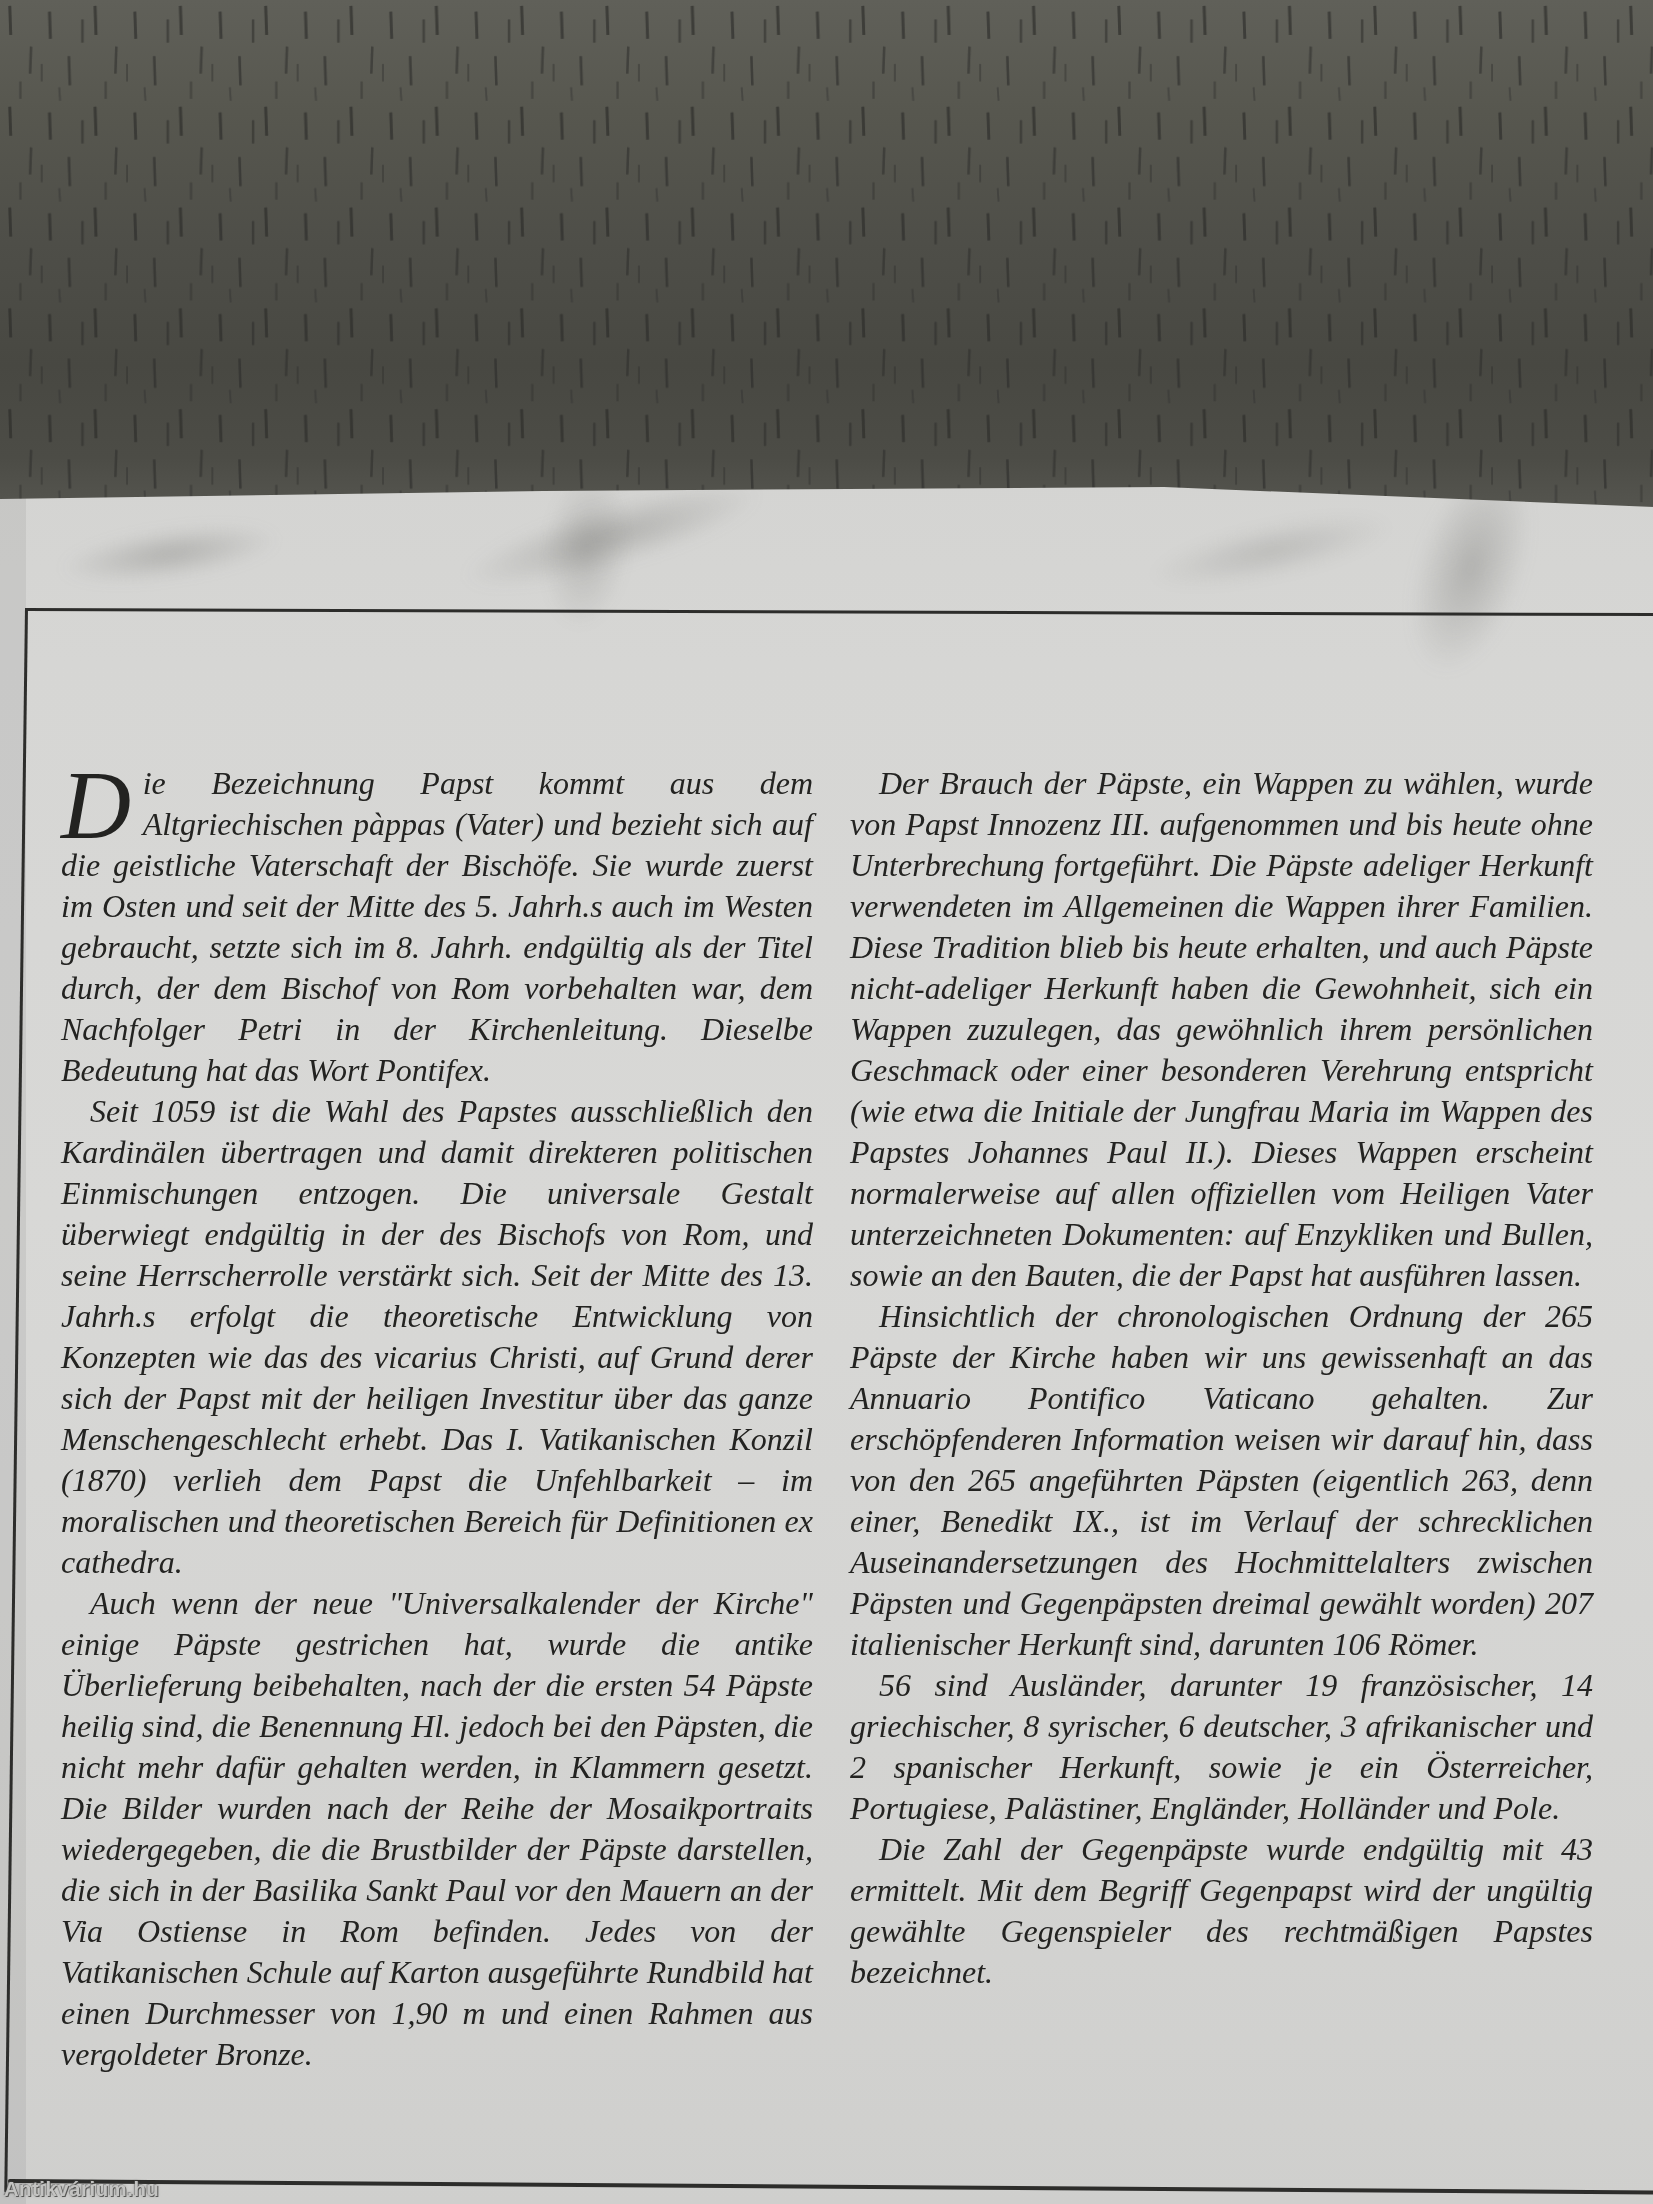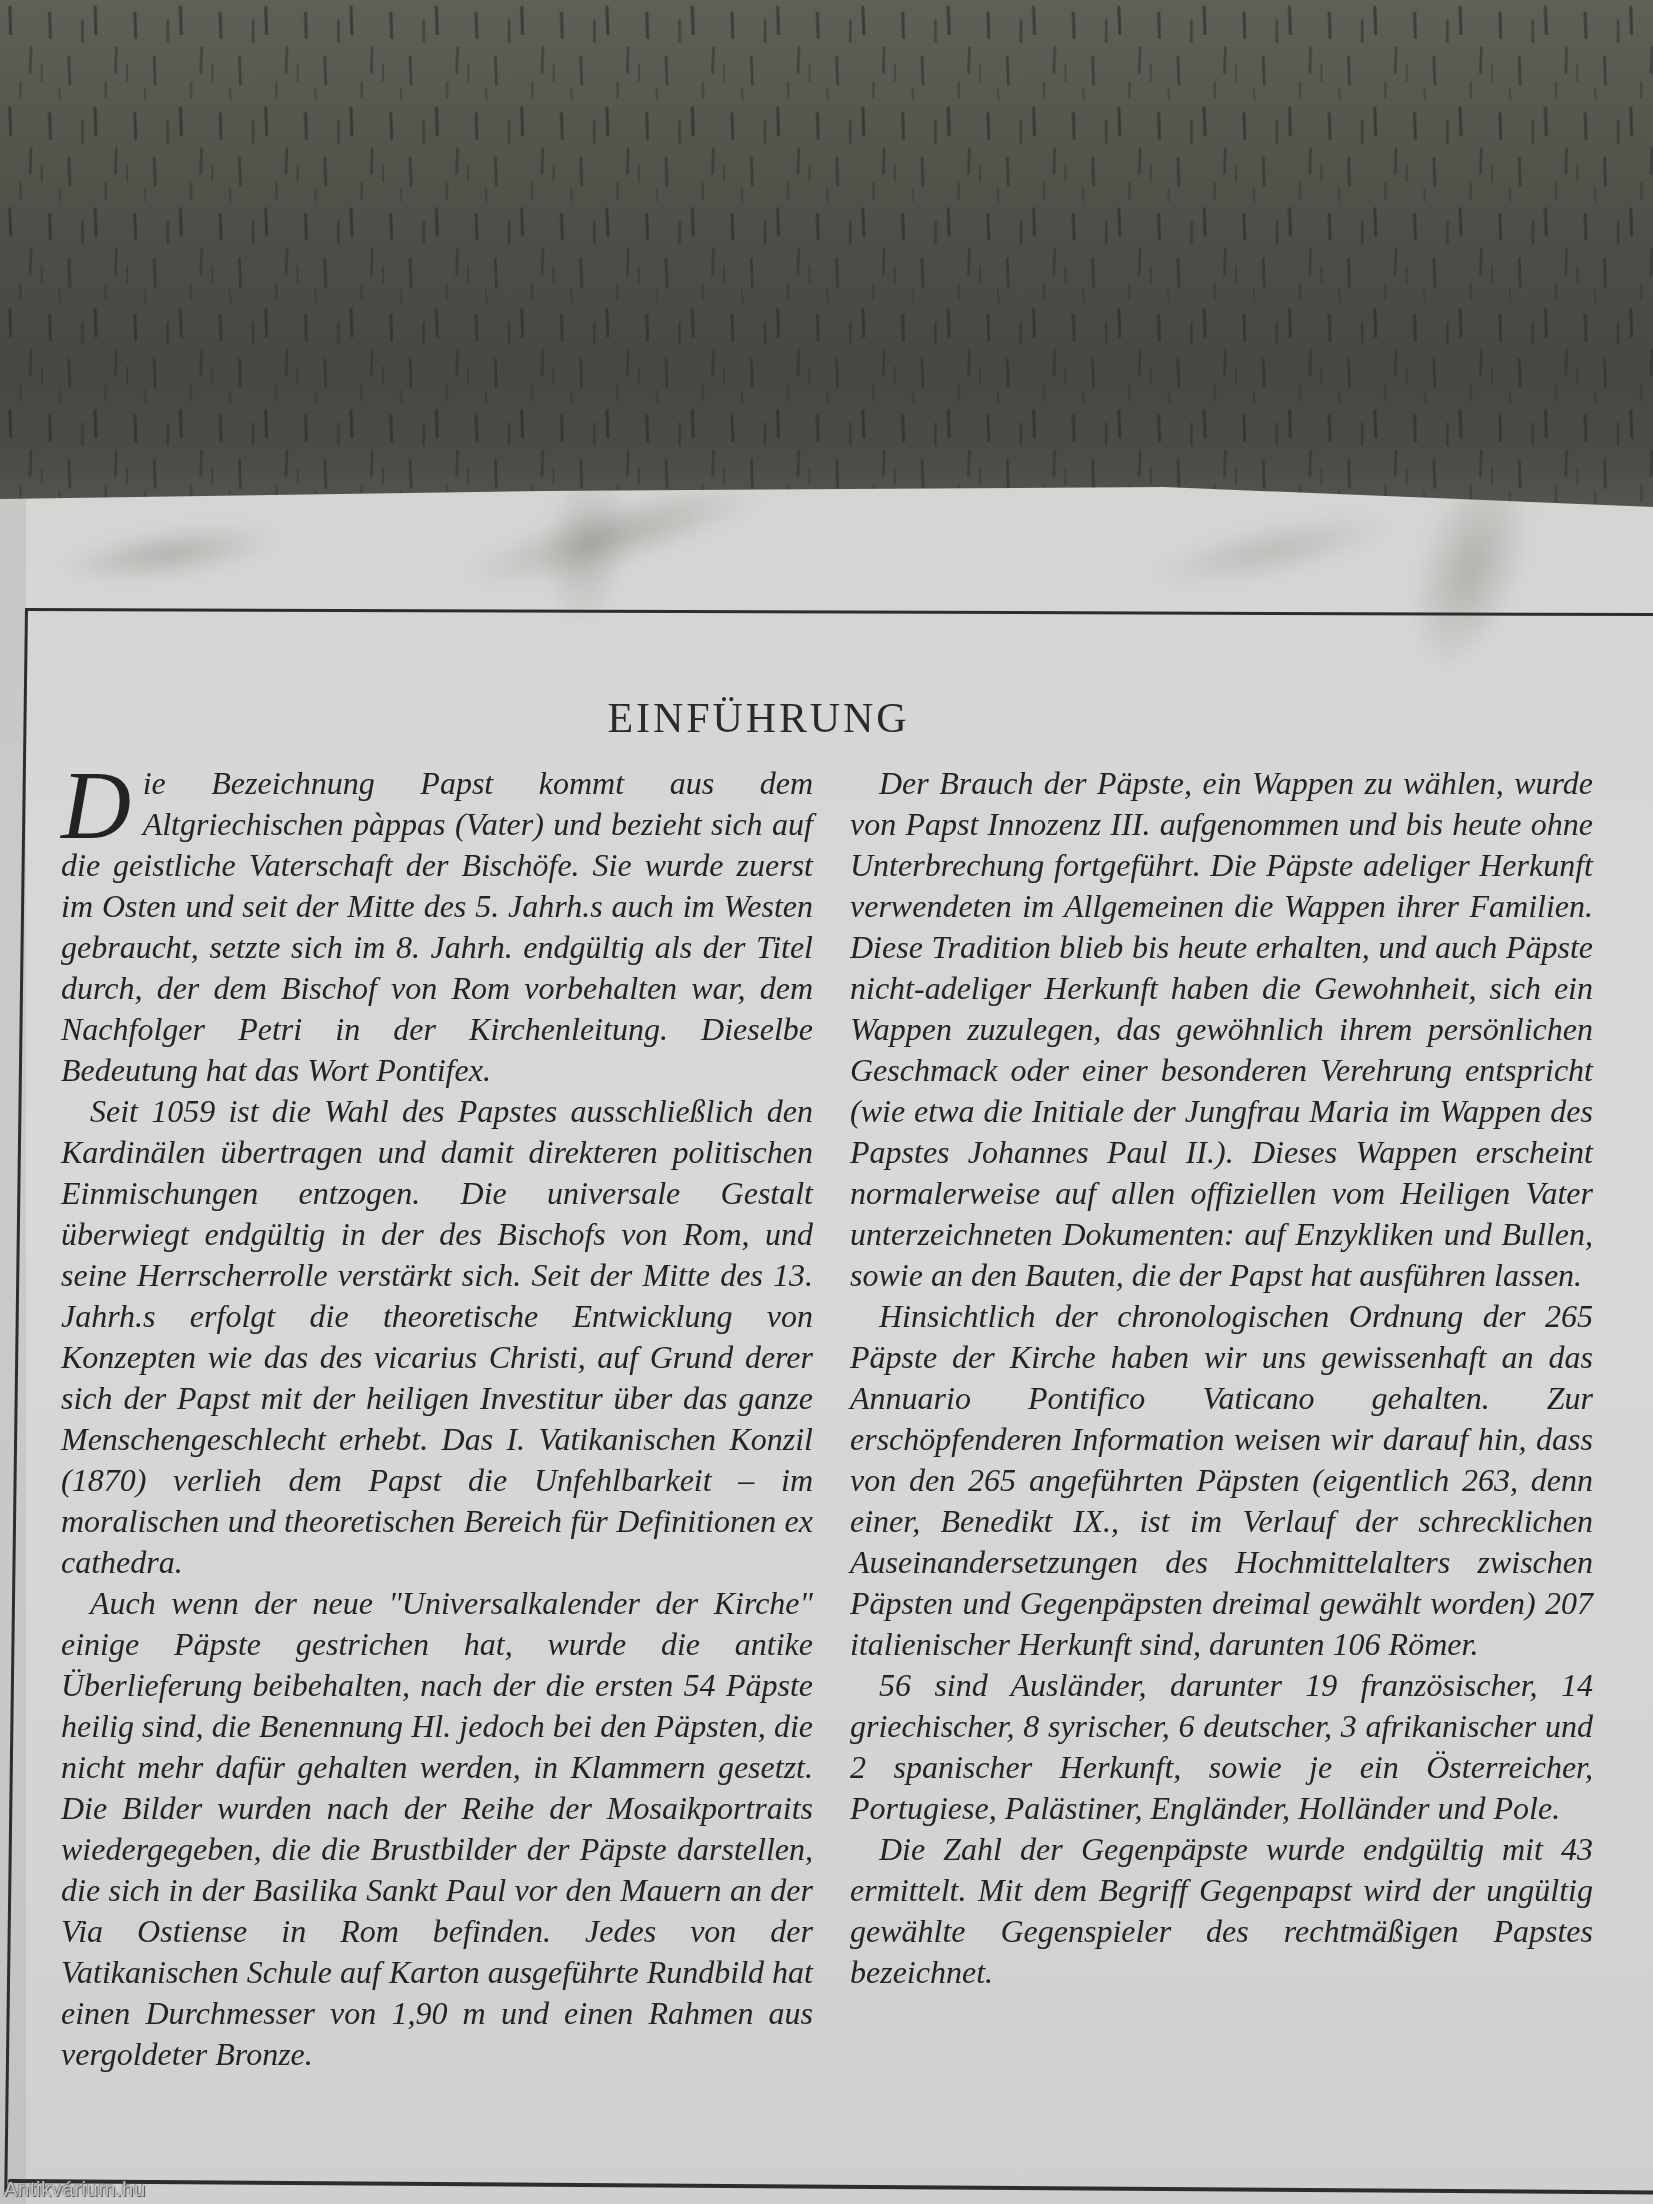--- a/index.html
+++ b/index.html
@@ -74,21 +74,21 @@
   .dropcap{
     float:left;
     font-style:italic;
     font-size:97px;line-height:78px;
     padding:3.9px 11.6px 0 0;
     color:#232321;
   }
   .watermark{
     position:absolute;left:3.9px;top:2178px;z-index:5;
     font-family:"Liberation Sans",sans-serif;
-    font-size:20.4px;font-weight:400;letter-spacing:0.5px;
+    font-size:20.4px;font-weight:700;letter-spacing:0.5px;
     color:#c3c3c1;
     text-shadow:1px 1px 0 rgba(70,70,68,0.85), -1px -1px 0 rgba(70,70,68,0.35), 0 0 2.9px rgba(70,70,68,0.5);
   }
 </style>
 </head>
 <body>
 
 <div class="photo">
 
   <div class="page"></div>
@@ -116,21 +116,20 @@
       </defs>
       <rect width="1704" height="524" fill="url(#fdash)"></rect>
       <rect x="-44" y="-52" width="1792" height="600" fill="url(#fdash)" opacity="0.55"></rect>
     </svg>
   </div>
 
   <div class="frame-top"></div>
   <div class="frame-left"></div>
   <div class="frame-bottom"></div>
 
-  <h1 class="title">EINFÜHRUNG</h1>
 
   <div class="col col-left">
     <p><span class="dropcap">D</span><span>ie Bezeichnung Papst kommt aus dem Altgriechischen pàppas (Vater) und bezieht sich auf die geistliche Vaterschaft der Bischöfe. Sie wurde zuerst im Osten und seit der Mitte des 5. Jahrh.s auch im Westen gebraucht, setzte sich im 8. Jahrh. endgültig als der Titel durch, der dem Bischof von Rom vorbehalten war, dem Nachfolger Petri in der Kirchenleitung. Dieselbe Bedeutung hat das Wort Pontifex.</span></p>
     <p class="indent">Seit 1059 ist die Wahl des Papstes ausschließlich den Kardinälen übertragen und damit direkteren politischen Einmischungen entzogen. Die universale Gestalt überwiegt endgültig in der des Bischofs von Rom, und seine Herrscherrolle verstärkt sich. Seit der Mitte des 13. Jahrh.s erfolgt die theoretische Entwicklung von Konzepten wie das des vicarius Christi, auf Grund derer sich der Papst mit der heiligen Investitur über das ganze Menschengeschlecht erhebt. Das I. Vatikanischen Konzil (1870) verlieh dem Papst die Unfehlbarkeit – im moralischen und theoretischen Bereich für Definitionen ex cathedra.</p>
     <p class="indent">Auch wenn der neue "Universalkalender der Kirche" einige Päpste gestrichen hat, wurde die antike Überlieferung beibehalten, nach der die ersten 54 Päpste heilig sind, die Benennung Hl. jedoch bei den Päpsten, die nicht mehr dafür gehalten werden, in Klammern gesetzt. Die Bilder wurden nach der Reihe der Mosaikportraits wiedergegeben, die die Brustbilder der Päpste darstellen, die sich in der Basilika Sankt Paul vor den Mauern an der Via Ostiense in Rom befinden. Jedes von der Vatikanischen Schule auf Karton ausgeführte Rundbild hat einen Durchmesser von 1,90 m und einen Rahmen aus vergoldeter Bronze.</p>
   </div>
 
   <div class="col col-right">
     <p class="indent">Der Brauch der Päpste, ein Wappen zu wählen, wurde von Papst Innozenz III. aufgenommen und bis heute ohne Unterbrechung fortgeführt. Die Päpste adeliger Herkunft verwendeten im Allgemeinen die Wappen ihrer Familien. Diese Tradition blieb bis heute erhalten, und auch Päpste nicht-adeliger Herkunft haben die Gewohnheit, sich ein Wappen zuzulegen, das gewöhnlich ihrem persönlichen Geschmack oder einer besonderen Verehrung entspricht (wie etwa die Initiale der Jungfrau Maria im Wappen des Papstes Johannes Paul II.). Dieses Wappen erscheint normalerweise auf allen offiziellen vom Heiligen Vater unterzeichneten Dokumenten: auf Enzykliken und Bullen, sowie an den Bauten, die der Papst hat ausführen lassen.</p>
     <p class="indent">Hinsichtlich der chronologischen Ordnung der 265 Päpste der Kirche haben wir uns gewissenhaft an das Annuario Pontifico Vaticano gehalten. Zur erschöpfenderen Information weisen wir darauf hin, dass von den 265 angeführten Päpsten (eigentlich 263, denn einer, Benedikt IX., ist im Verlauf der schrecklichen Auseinandersetzungen des Hochmittelalters zwischen Päpsten und Gegenpäpsten dreimal gewählt worden) 207 italienischer Herkunft sind, darunten 106 Römer.</p>

